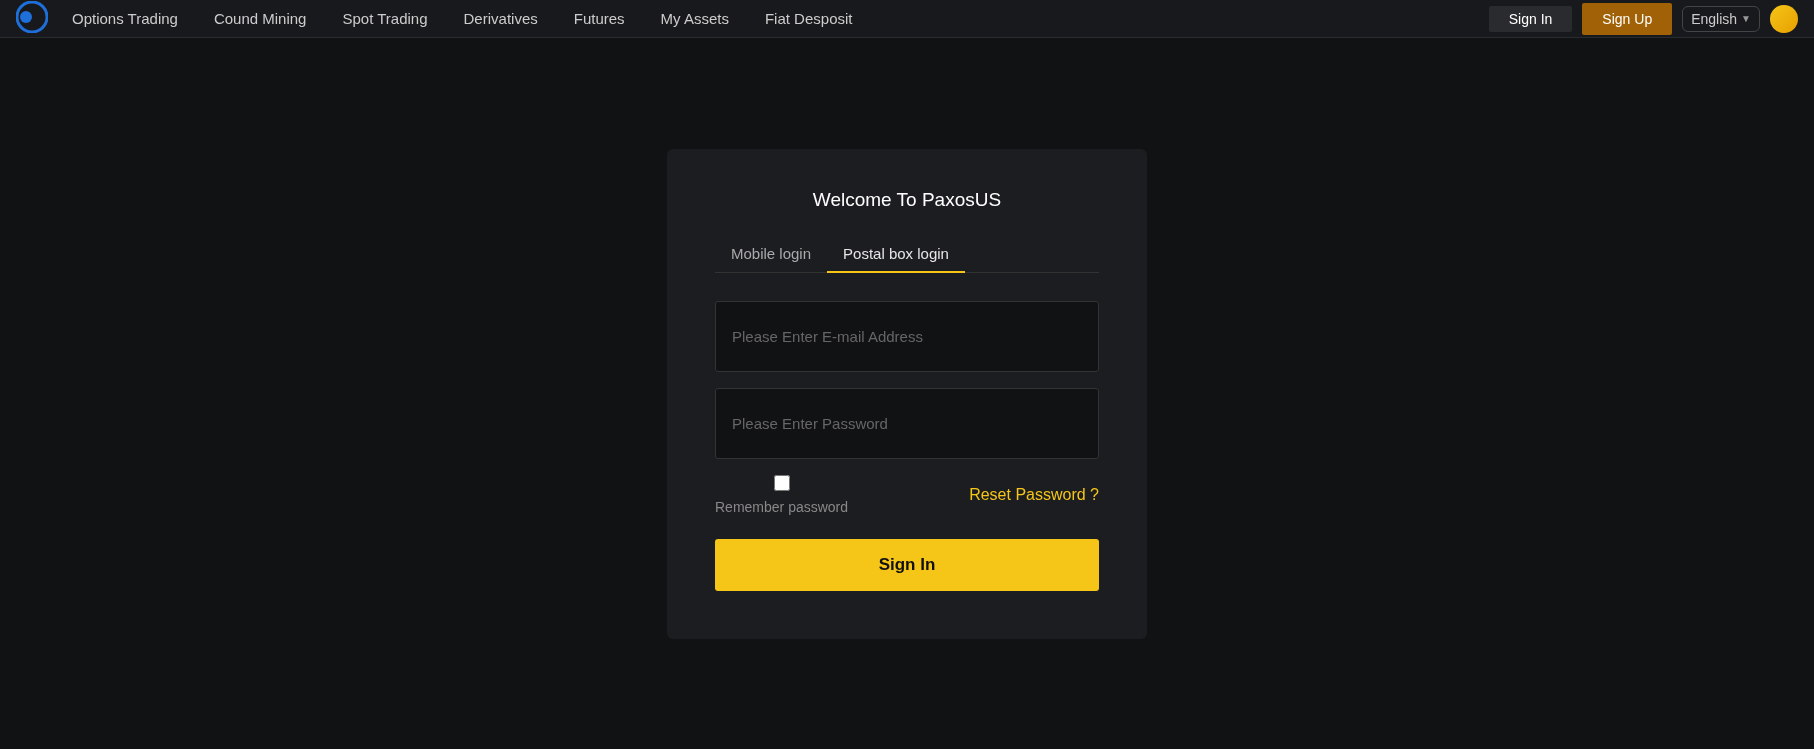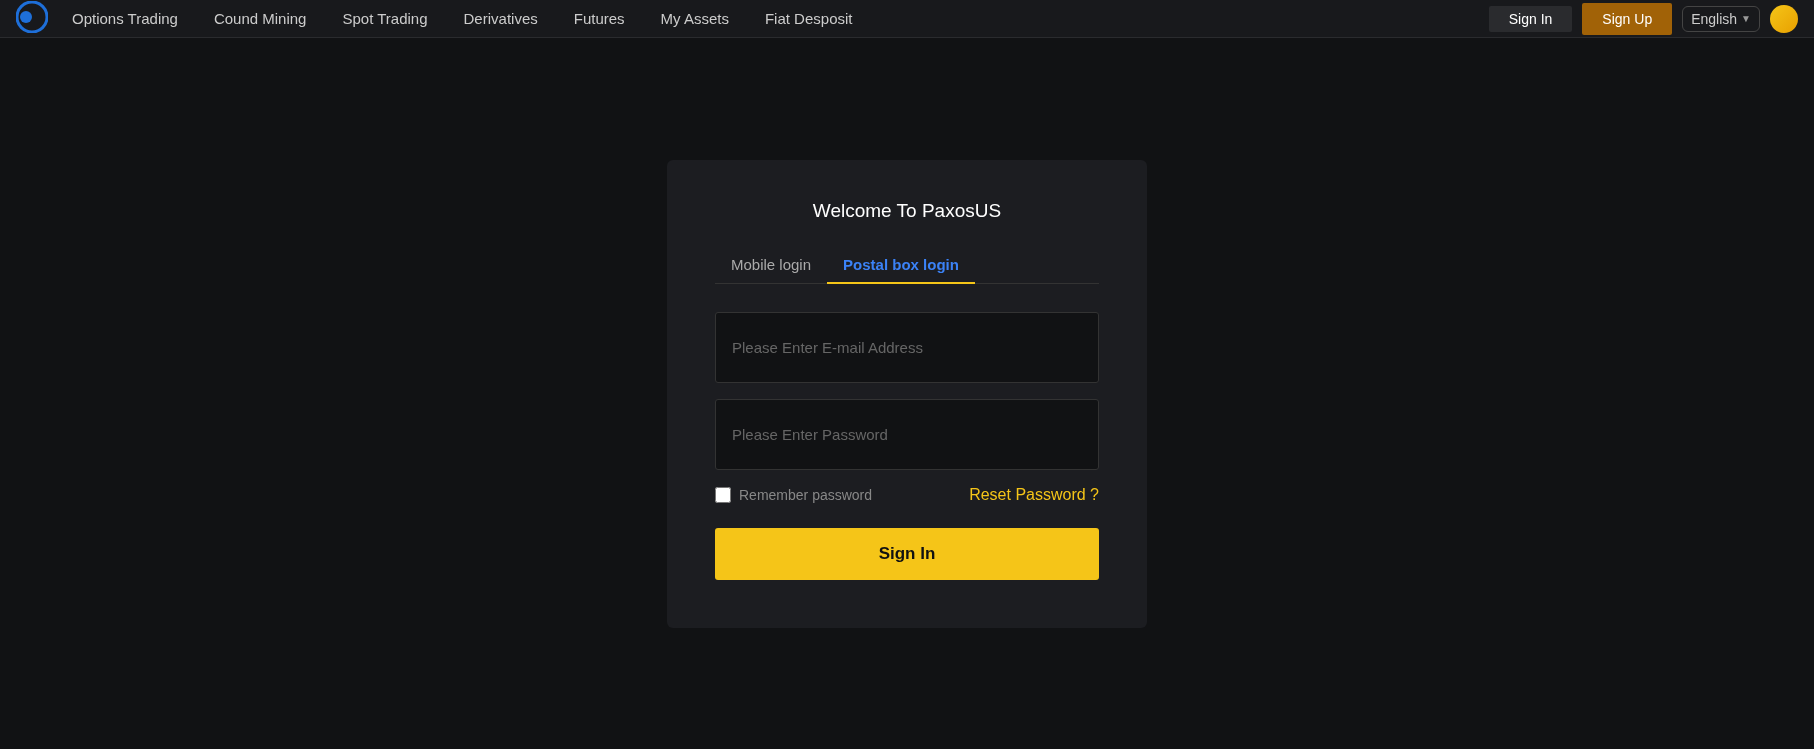--- a/index.html
+++ b/index.html
@@ -138,22 +138,22 @@
       font-size: 15px;
       cursor: pointer;
       color: #aaa;
       background: none;
       border: none;
       outline: none;
       position: relative;
     }
 
     .tab.active {
-      color: #3b82f6;
-      font-weight: bold;
+      color: #e5e5e5;
+      font-weight: normal;
     }
 
     .tab.active::after {
       content: '';
       position: absolute;
       bottom: -1px;
       left: 0;
       right: 0;
       height: 2px;
       background: #f5c518;
@@ -179,20 +179,21 @@
       display: flex;
       align-items: center;
       justify-content: space-between;
       margin-bottom: 24px;
     }
 
     .remember-left {
       display: flex;
       align-items: center;
       gap: 8px;
+      flex-direction: column;
     }
 
     .remember-checkbox {
       width: 16px;
       height: 16px;
       accent-color: #f5c518;
       cursor: pointer;
     }
 
     .remember-label {

